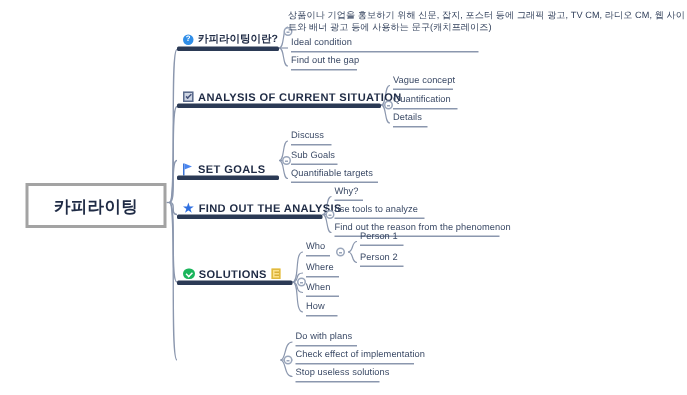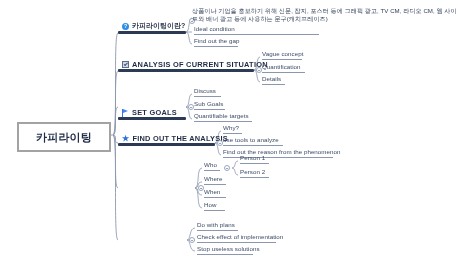--- a/index.html
+++ b/index.html
@@ -312,20 +312,28 @@
       <span class="icon icon-star">★</span>
       <span>FIND OUT THE ANALYSIS</span>
     </div>
     <div class="branch-underline" style="width:97px;"></div>
   </div>
   <div class="toggle" style="left:217px; top:140px;"></div>
   <div class="leaf" style="left:223px; top:124px; width:19px;">Why?</div>
   <div class="leaf" style="left:223px; top:136px; width:60px;">use tools to analyze</div>
   <div class="leaf" style="left:223px; top:148px; width:110px;">Find out the reason from the phenomenon</div>
 
+  <div class="branch" style="left:118px; top:170px; width:77px; height:20px;">
+    <div class="branch-label">
+      <span class="icon icon-check-circle"></span>
+      <span>SOLUTIONS</span>
+      <span class="icon icon-note"></span>
+    </div>
+    <div class="branch-underline" style="width:77px;"></div>
+  </div>
   <div class="toggle" style="left:198px; top:185px;"></div>
   <div class="leaf deep" style="left:204px; top:161px; width:16px;">Who</div>
   <div class="toggle" style="left:224px; top:165px;"></div>
   <div class="leaf deep" style="left:240px; top:154px; width:29px;">Person 1</div>
   <div class="leaf deep" style="left:240px; top:168px; width:29px;">Person 2</div>
   <div class="leaf deep" style="left:204px; top:175px; width:22px;">Where</div>
   <div class="leaf deep" style="left:204px; top:188px; width:22px;">When</div>
   <div class="leaf deep" style="left:204px; top:201px; width:21px;">How</div>
 
   <div class="toggle" style="left:189px; top:237px;"></div>

